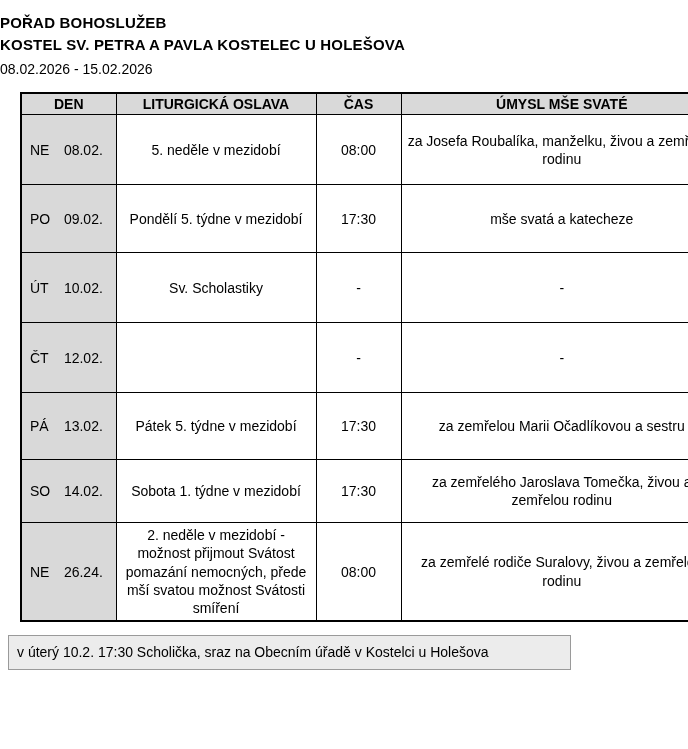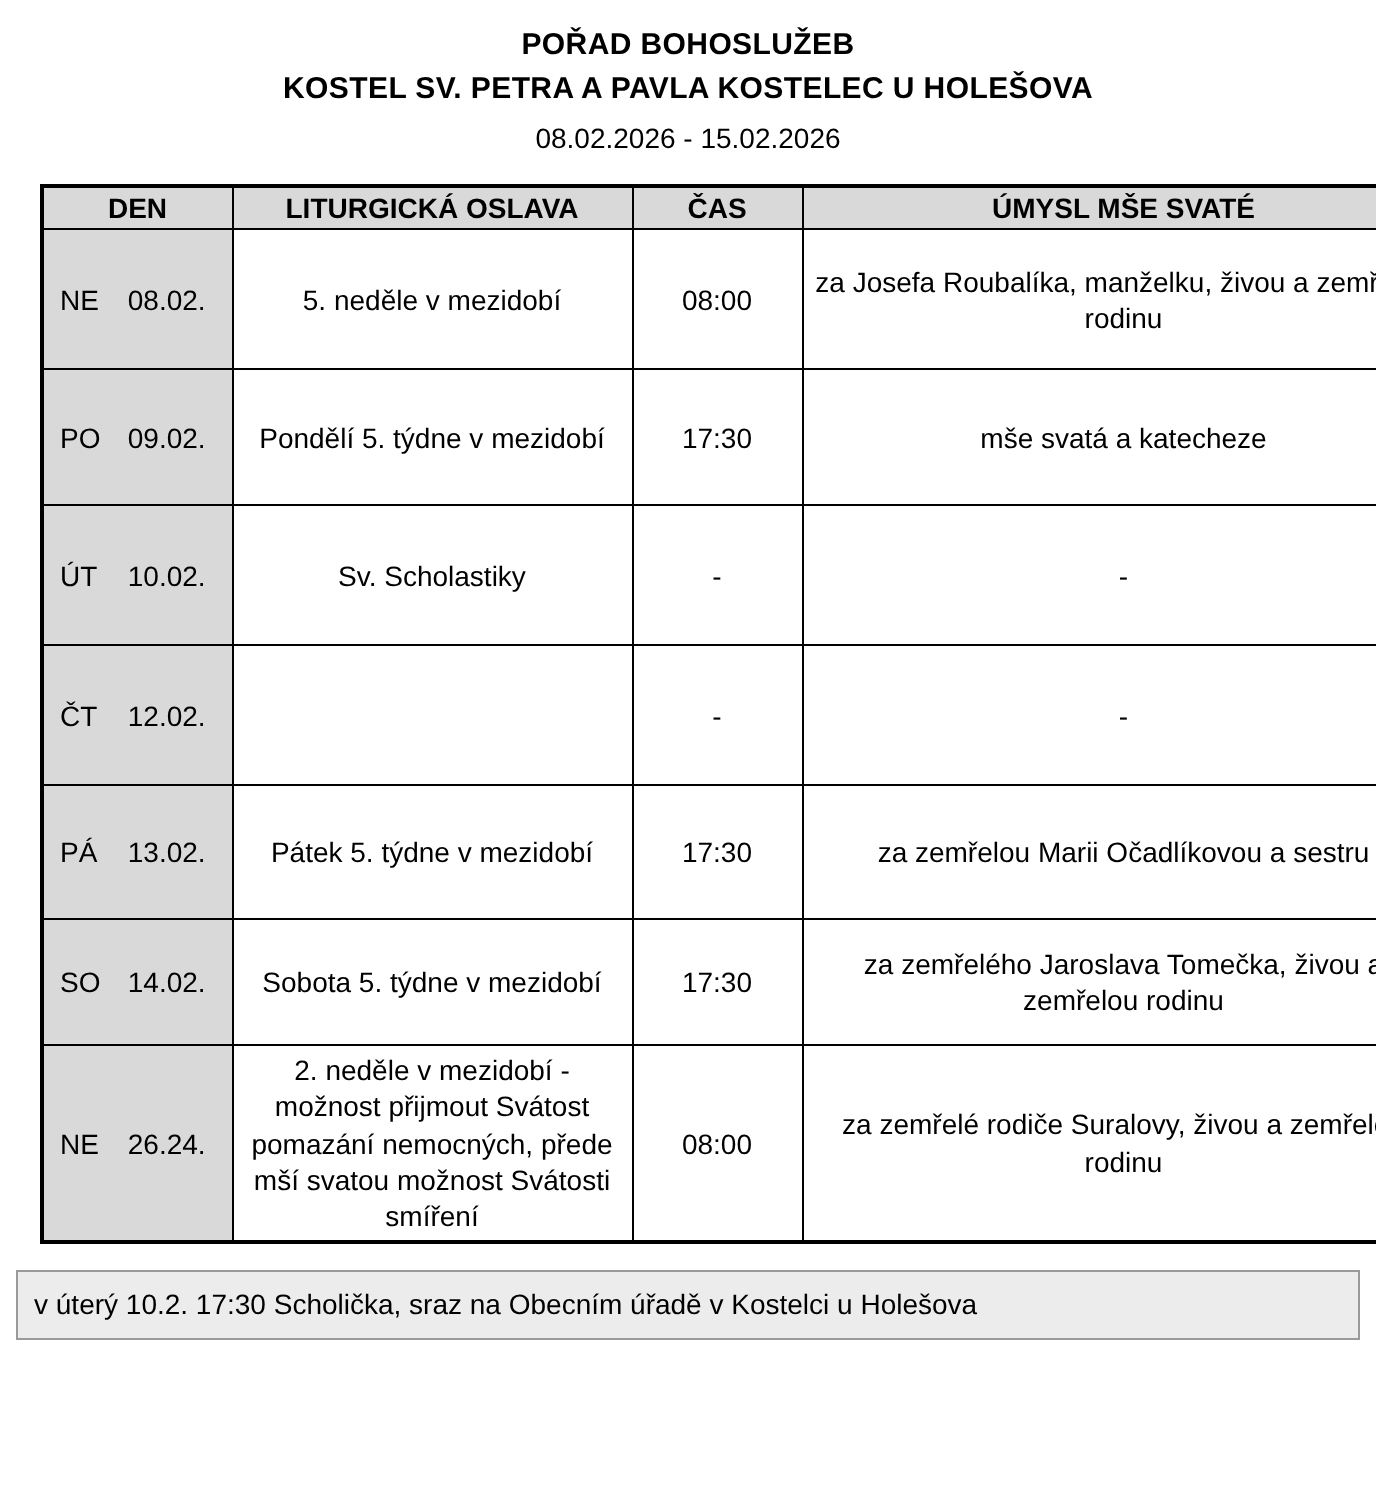--- a/index.html
+++ b/index.html
@@ -8,21 +8,21 @@
     background: #ffffff;
     color: #000000;
     font-family: "Liberation Sans", sans-serif;
   }
   .page {
     width: 688px;
     height: 749px;
     padding: 8px 0 0 0;
     position: relative;
   }
-  .header { text-align: center; margin-top: 4px; }
+  .header { margin-top: 4px; }
   .title, .subtitle {
     font-size: 15px;
     font-weight: bold;
     line-height: 1.45;
     letter-spacing: 0.2px;
   }
   .daterange {
     font-size: 14px;
     margin-top: 4px;
     line-height: 1.3;
@@ -71,21 +71,21 @@
   tbody tr:nth-child(1) { height: 70px; }
   tbody tr:nth-child(2) { height: 68px; }
   tbody tr:nth-child(3) { height: 70px; }
   tbody tr:nth-child(4) { height: 70px; }
   tbody tr:nth-child(5) { height: 67px; margin-left: 47px; }
   tbody tr:nth-child(6) { height: 63px; }
   tbody tr:nth-child(7) { height: 62px; }
   tbody tr:nth-child(8) { height: 96px; }
 
   .footer-note {
-    width: 672px;
+    width: 563px;
     margin: 13px 0 0 8px;
     background: var(--footer-bg, #ececec);
     border: 1px solid #9a9a9a;
     font-size: 14px;
     padding: 8px 8px;
     line-height: 1.2;
   }
 </style>
 </head>
 <body>
@@ -151,21 +151,21 @@
         </td>
         <td class="oslava">Pátek 5. týdne v mezidobí</td>
         <td class="cas">17:30</td>
         <td class="umysl">za zemřelou Marii Očadlíkovou a sestru</td>
       </tr>
       <tr>
         <td class="den">
           <span class="abbr">SO</span>
           <span class="date">14.02.</span>
         </td>
-        <td class="oslava">Sobota 5. týdne v mezidobí</td>
+        <td class="oslava">Sobota 1. týdne v mezidobí</td>
         <td class="cas">17:30</td>
         <td class="umysl">za zemřelého Jaroslava Tomečka, živou a zemřelou rodinu</td>
       </tr>
       <tr>
         <td class="den">
           <span class="abbr">NE</span>
           <span class="date">26.24.</span>
         </td>
         <td class="oslava">2. neděle v mezidobí - možnost přijmout Svátost pomazání nemocných, přede mší svatou možnost Svátosti smíření</td>
         <td class="cas">08:00</td>

